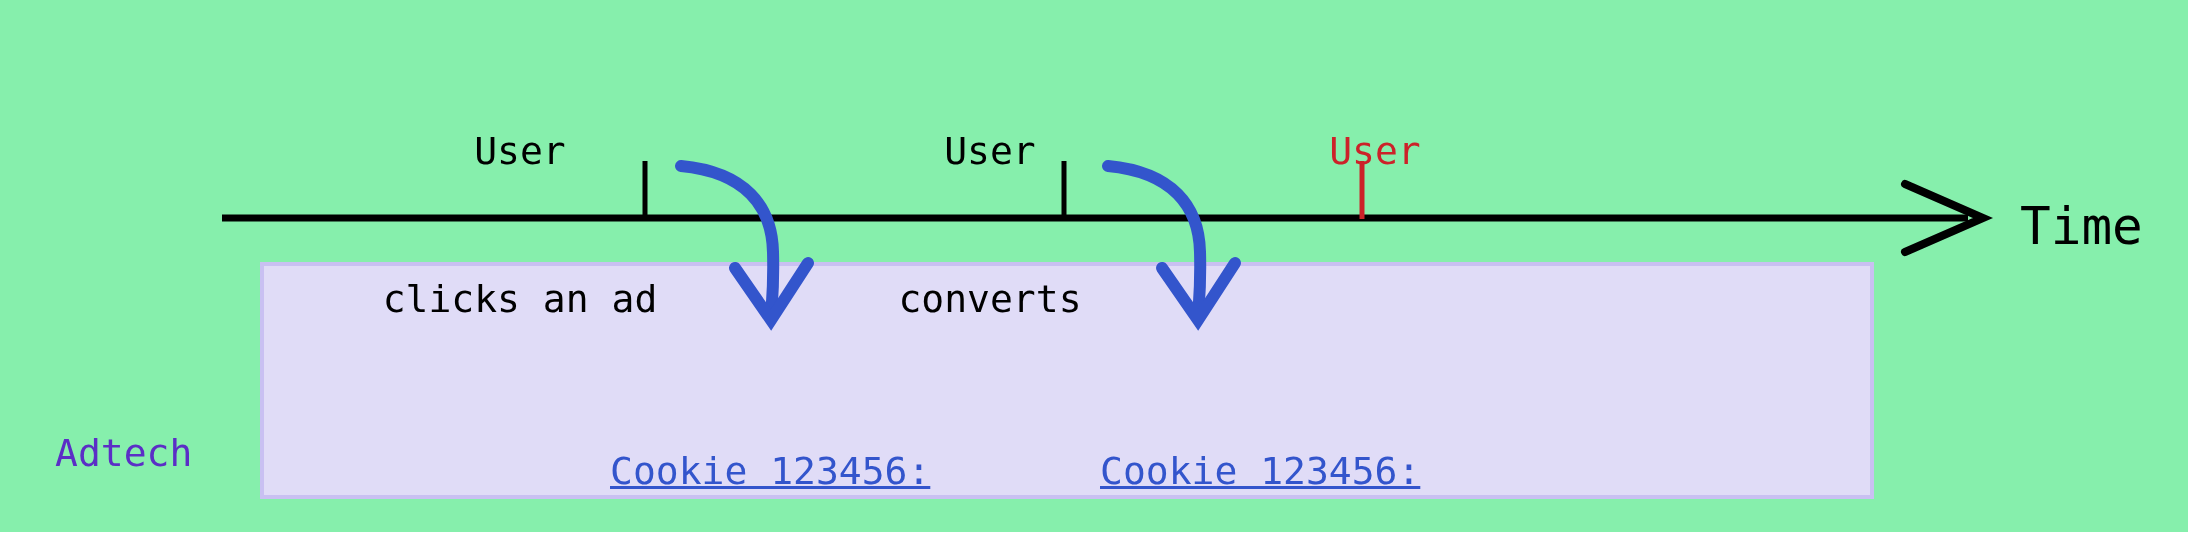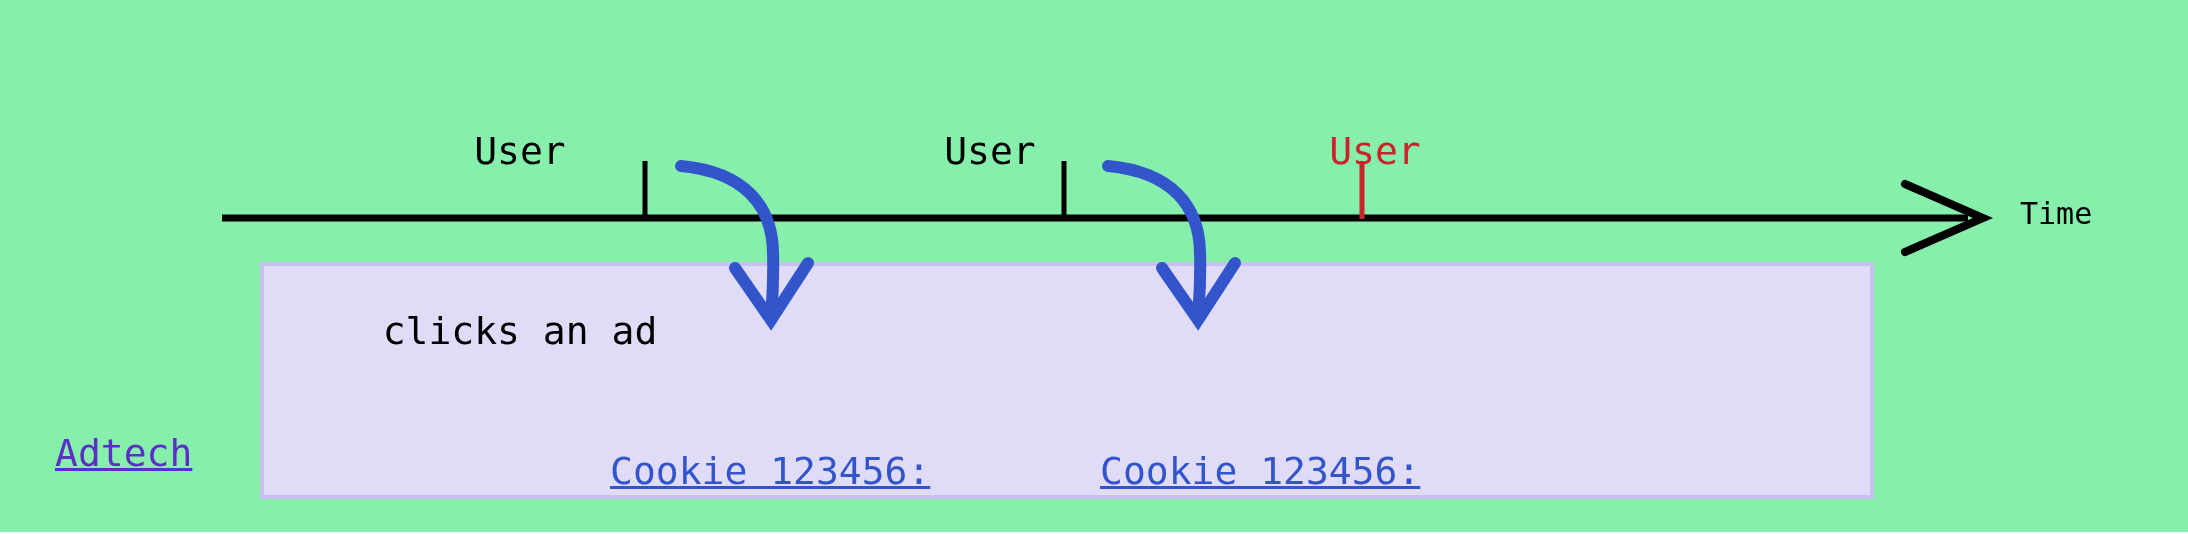--- a/index.html
+++ b/index.html
@@ -31,42 +31,42 @@
     white-space: pre;
     line-height: 1.30;
     letter-spacing: 0px;
   }
   .evt-label {
     font-size: 38px;
     text-align: center;
     font-weight: 400;
   }
   .evt-label .l1 { display: block; }
-  .evt-label .l2 { display: block; margin-top: 32px; }
+  .evt-label .l2 { display: block; }
 
   #event-click-label  { left: 310px; top: 28px;  width: 420px; color: #000000; }
   #event-convert-label{ left: 800px; top: 28px;  width: 380px; color: #000000; }
   #event-clear-label  { left: 1185px; top: 28px; width: 380px; color: #cc2229; }
 
   #time-axis-label {
     left: 2020px;
     top: 194px;
-    font-size: 30px;
+    font-size: 51px;
     color: #000000;
   }
 
   #adtech-server-label {
     left: 55px;
     top: 330px;
     width: 200px;
     font-size: 38px;
     color: #5b2ec6;
     text-align: left;
   }
-  #adtech-server-label .l1 { display: block; text-decoration: underline; }
+  #adtech-server-label .l1 { display: block; }
 
   .cookie-note {
     font-size: 38px;
     color: #3355cc;
     text-align: left;
   }
   .cookie-note .l1 { display: block; text-decoration: underline; }
   #cookie-note-clicked   { left: 610px;  top: 348px; width: 430px; }
   #cookie-note-converted { left: 1100px; top: 348px; width: 430px; }
 </style>
@@ -99,20 +99,21 @@
 
   </svg>
 
   <div class="lbl evt-label" id="event-click-label">
     <span class="l1">User</span>
     <span class="l2">clicks an ad</span>
   </div>
 
   <div class="lbl evt-label" id="event-convert-label">
     <span class="l1">User</span>
+    <span class="l2">converts</span>
   </div>
 
   <div class="lbl evt-label" id="event-clear-label">
     <span class="l1">User</span>
   </div>
 
   <div class="lbl" id="time-axis-label">Time</div>
 
   <div class="lbl" id="adtech-server-label">
     <span class="l1">Adtech</span>

